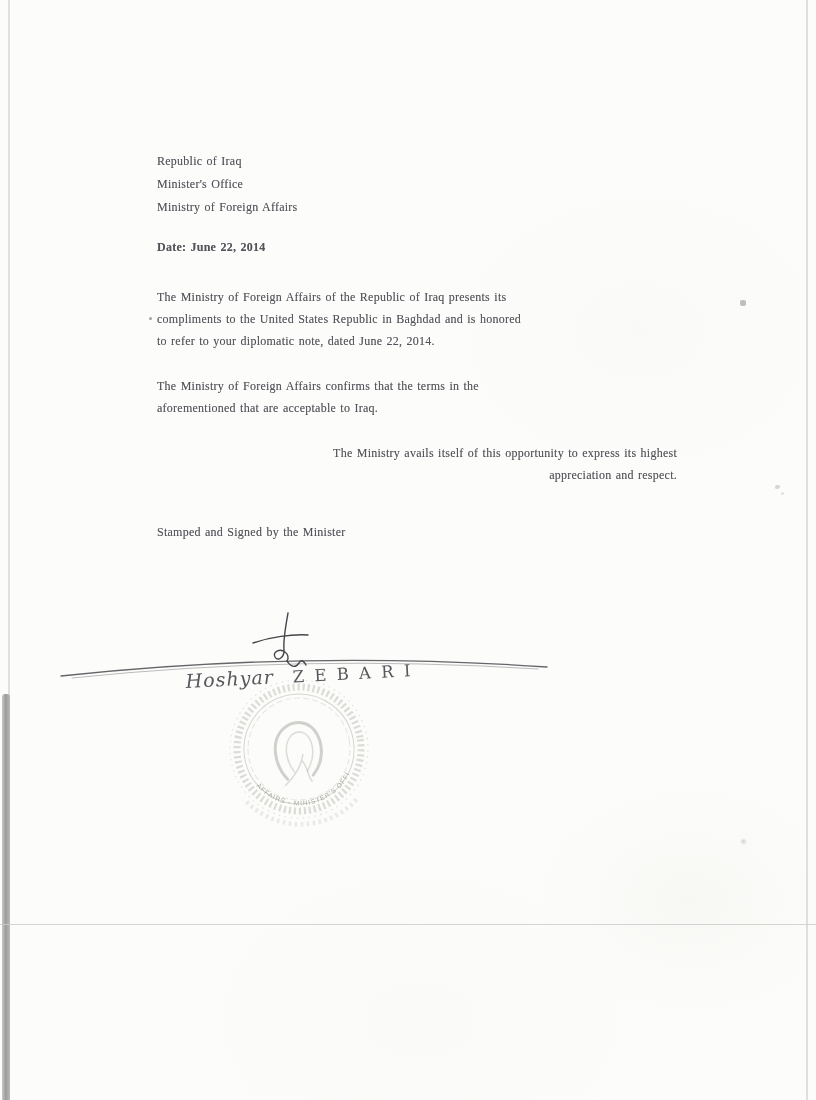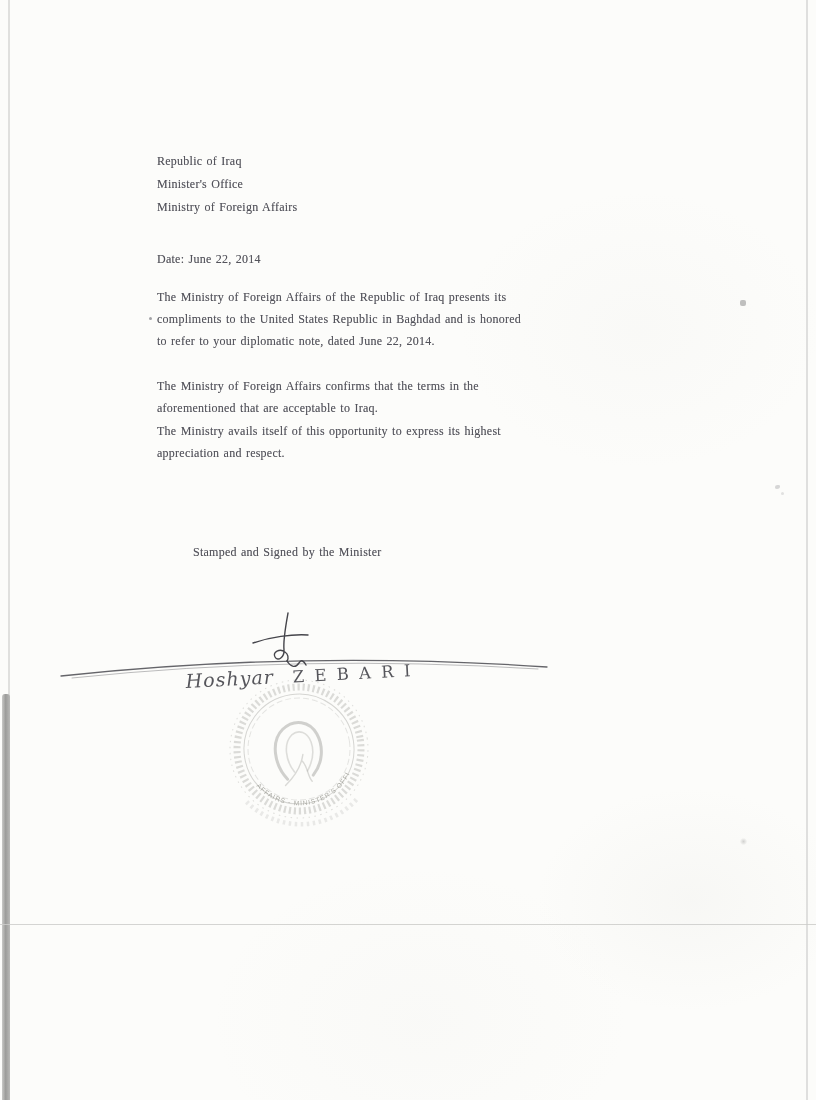--- a/index.html
+++ b/index.html
@@ -17,26 +17,26 @@
   }
   
   .txt{
     font-size:12px;
     letter-spacing:0.25px;
     word-spacing:1px;
     color:#53535b;
     text-shadow:0 0 0.6px rgba(90,90,100,0.45);
   }
   .letterhead{position:absolute;left:157px;top:150px;line-height:23px;}
-  .date-line{position:absolute;left:157px;top:252px;}
+  .date-line{position:absolute;left:157px;top:240px;font-weight:bold;}
   .para{position:absolute;left:157px;line-height:22px;width:520px;}
   .para-1{top:286px;}
   .para-2{top:375px;font-family:Liberation Serif, serif;}
-  .para-3{top:420px;}
-  .closing-line{position:absolute;left:157px;top:545px;margin-left:36px;}
+  .para-3{top:442px;text-align:right;}
+  .closing-line{position:absolute;left:157px;top:525px;}
   
   .edge-left-light{position:absolute;left:8px;top:0;width:2px;height:700px;background:#dadad8;opacity:.85;}
   .edge-left-dark{
     position:absolute;left:2px;top:694px;width:8px;height:406px;
     background:linear-gradient(90deg,#c9c9c7 0%, #9c9c9a 45%, #b9b9b7 100%);
     border-radius:3px 3px 0 0;
   }
   .edge-right{position:absolute;left:806px;top:0;width:2px;height:1100px;background:#d6d6d4;opacity:.75;}
   .fold-line{position:absolute;left:0;top:924px;width:816px;height:1px;background:#ccccca;opacity:.85;}
   .stray-dot{position:absolute;left:149px;top:317px;width:3px;height:3px;border-radius:50%;background:#8b8b90;opacity:.8;}

